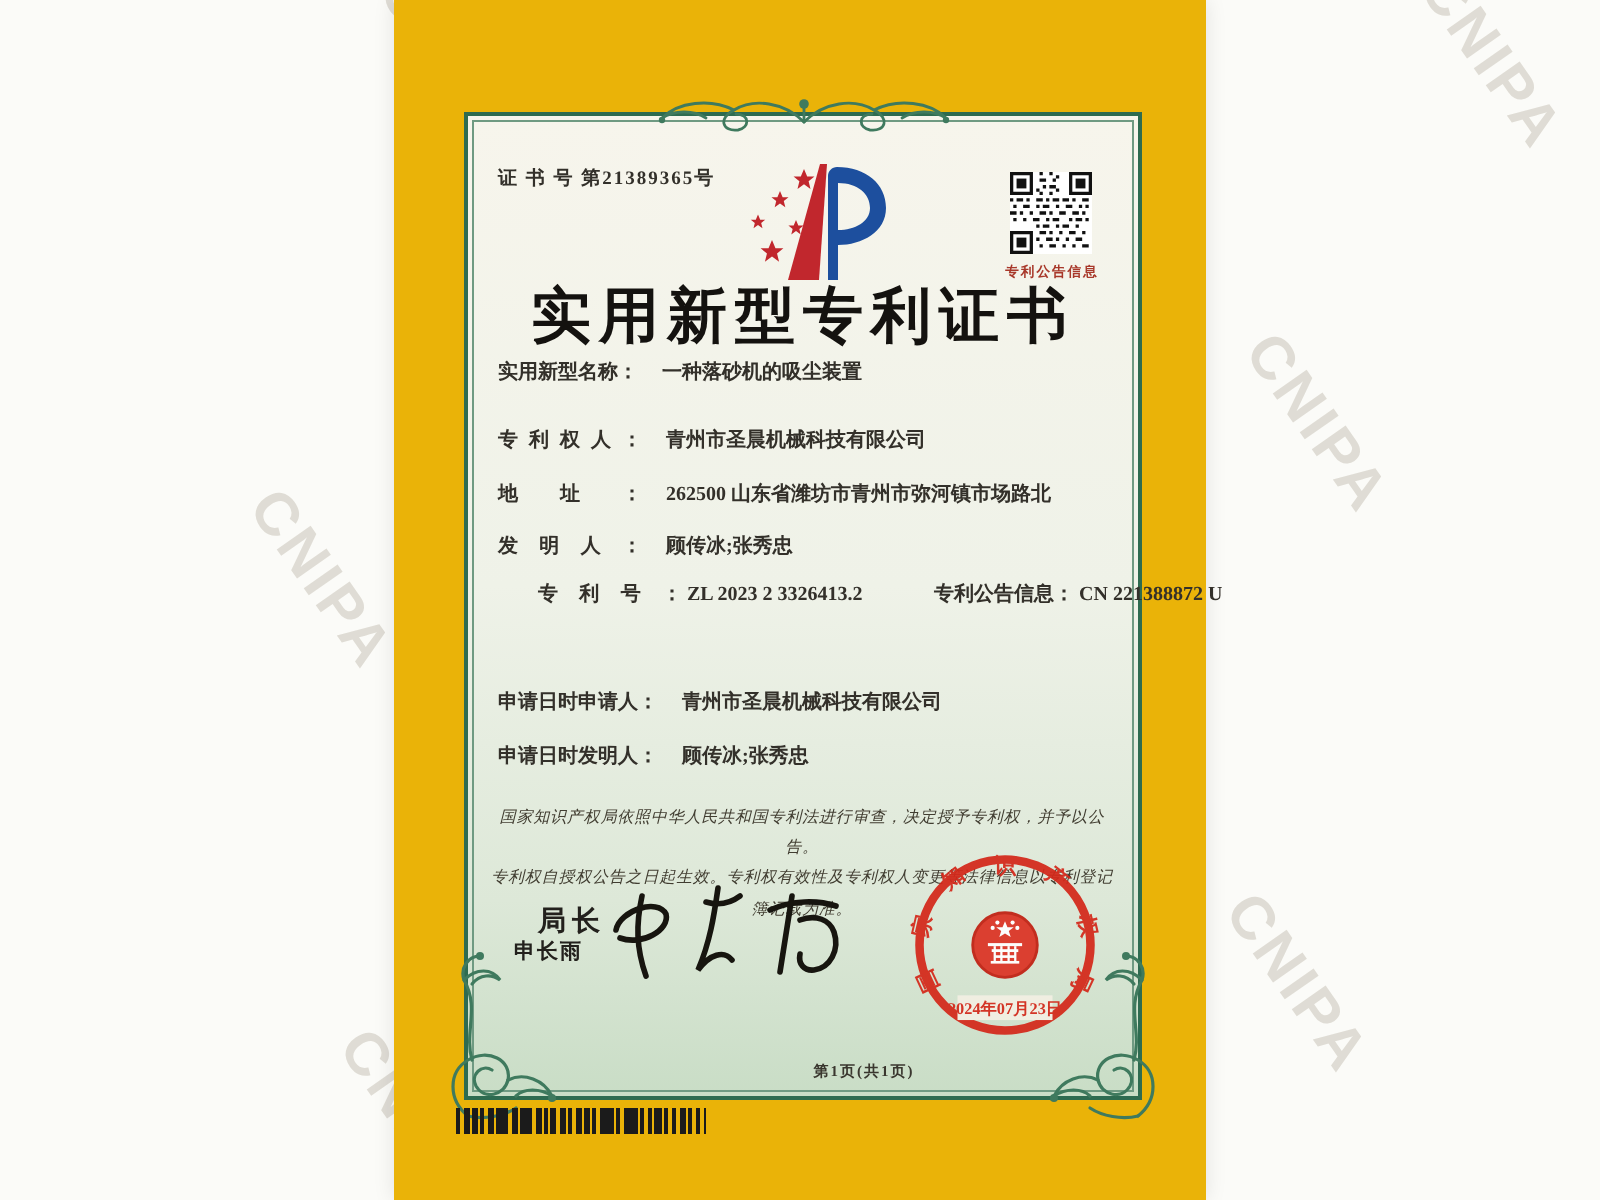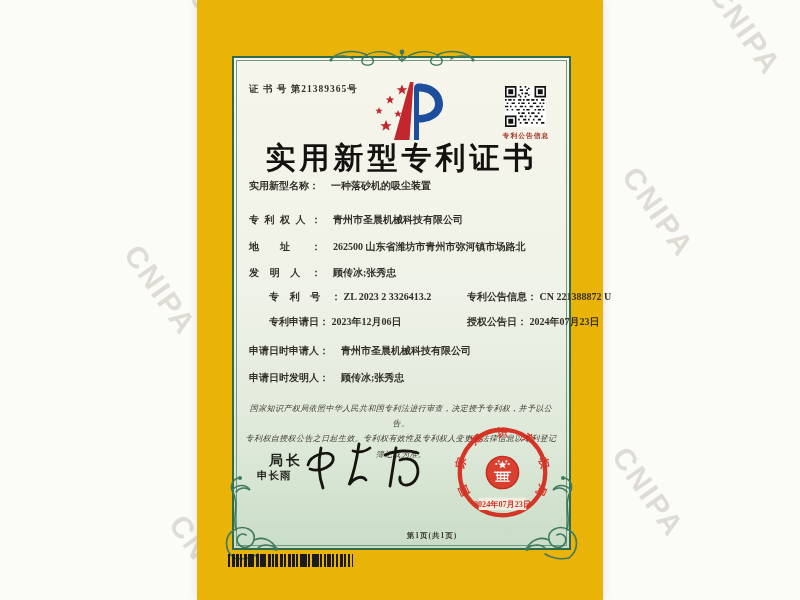--- a/index.html
+++ b/index.html
@@ -180,30 +180,20 @@
     <span>顾传冰;张秀忠</span>
   </div>
   <div class="row" style="top:290px">
     <span class="col1">
       <span class="lbl">专利号：</span>
       <span>ZL 2023 2 3326413.2</span>
     </span>
     <span>
       <span>专利公告信息：</span>
       <span>CN 221388872 U</span>
-    </span>
-  </div>
-  <div class="row" style="top:315px">
-    <span class="col1">
-      <span>专利申请日：</span>
-      <span>2023年12月06日</span>
-    </span>
-    <span>
-      <span>授权公告日：</span>
-      <span>2024年07月23日</span>
     </span>
   </div>
   <div class="row" style="top:344px">
     <span>申请日时申请人：</span>
     <span>青州市圣晨机械科技有限公司</span>
   </div>
   <div class="row" style="top:371px">
     <span>申请日时发明人：</span>
     <span>顾传冰;张秀忠</span>
   </div>

